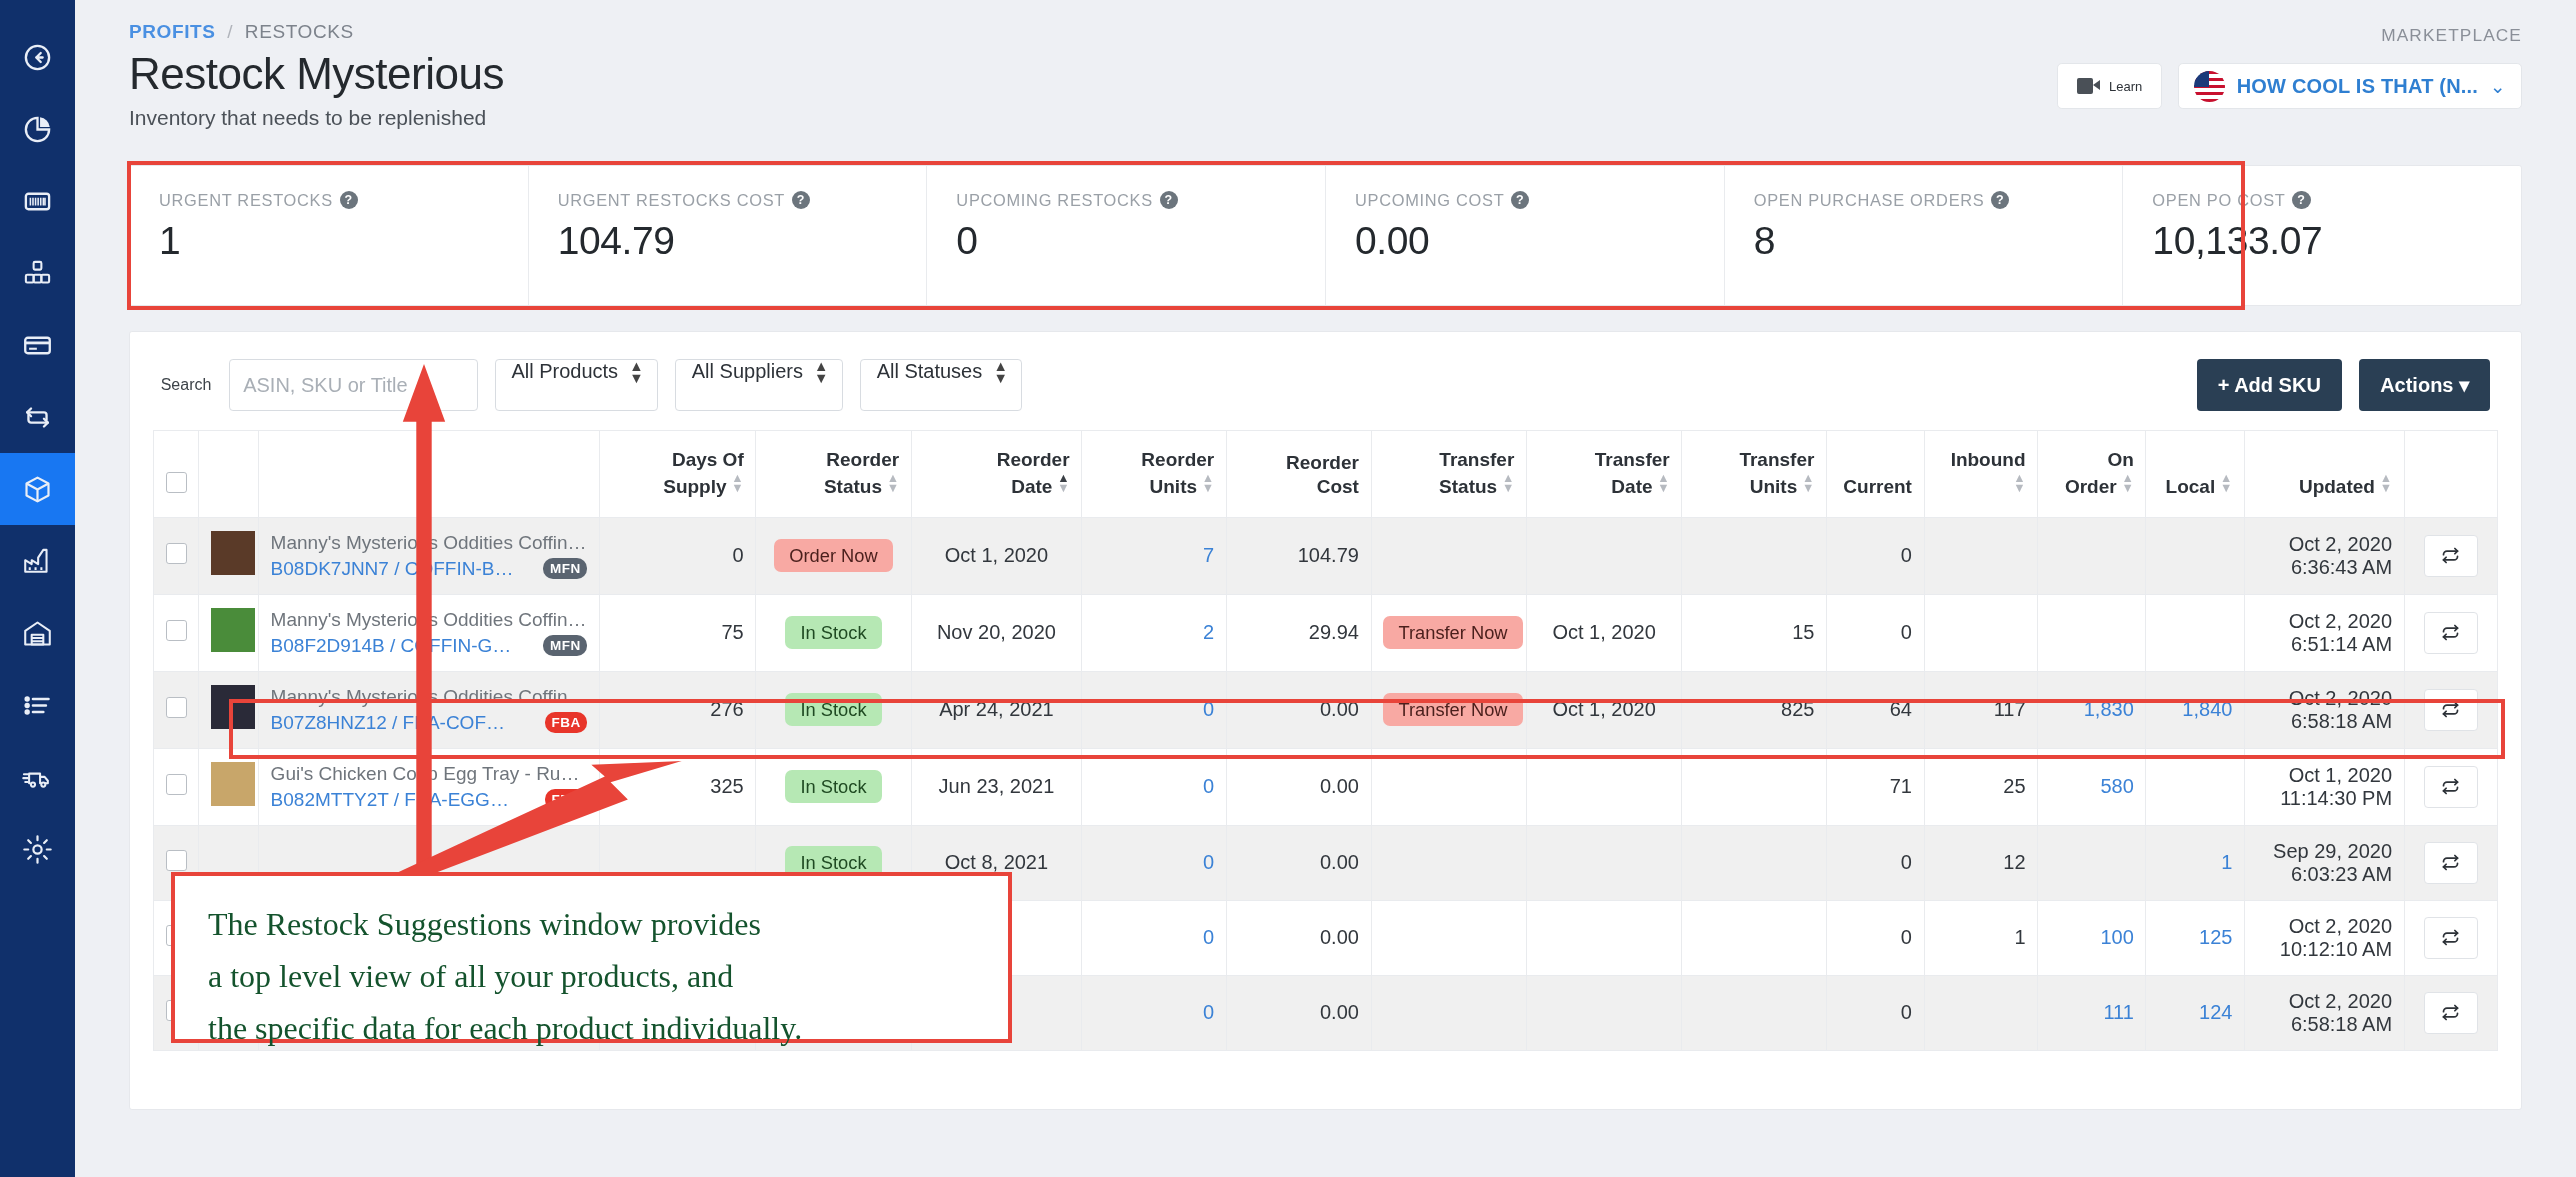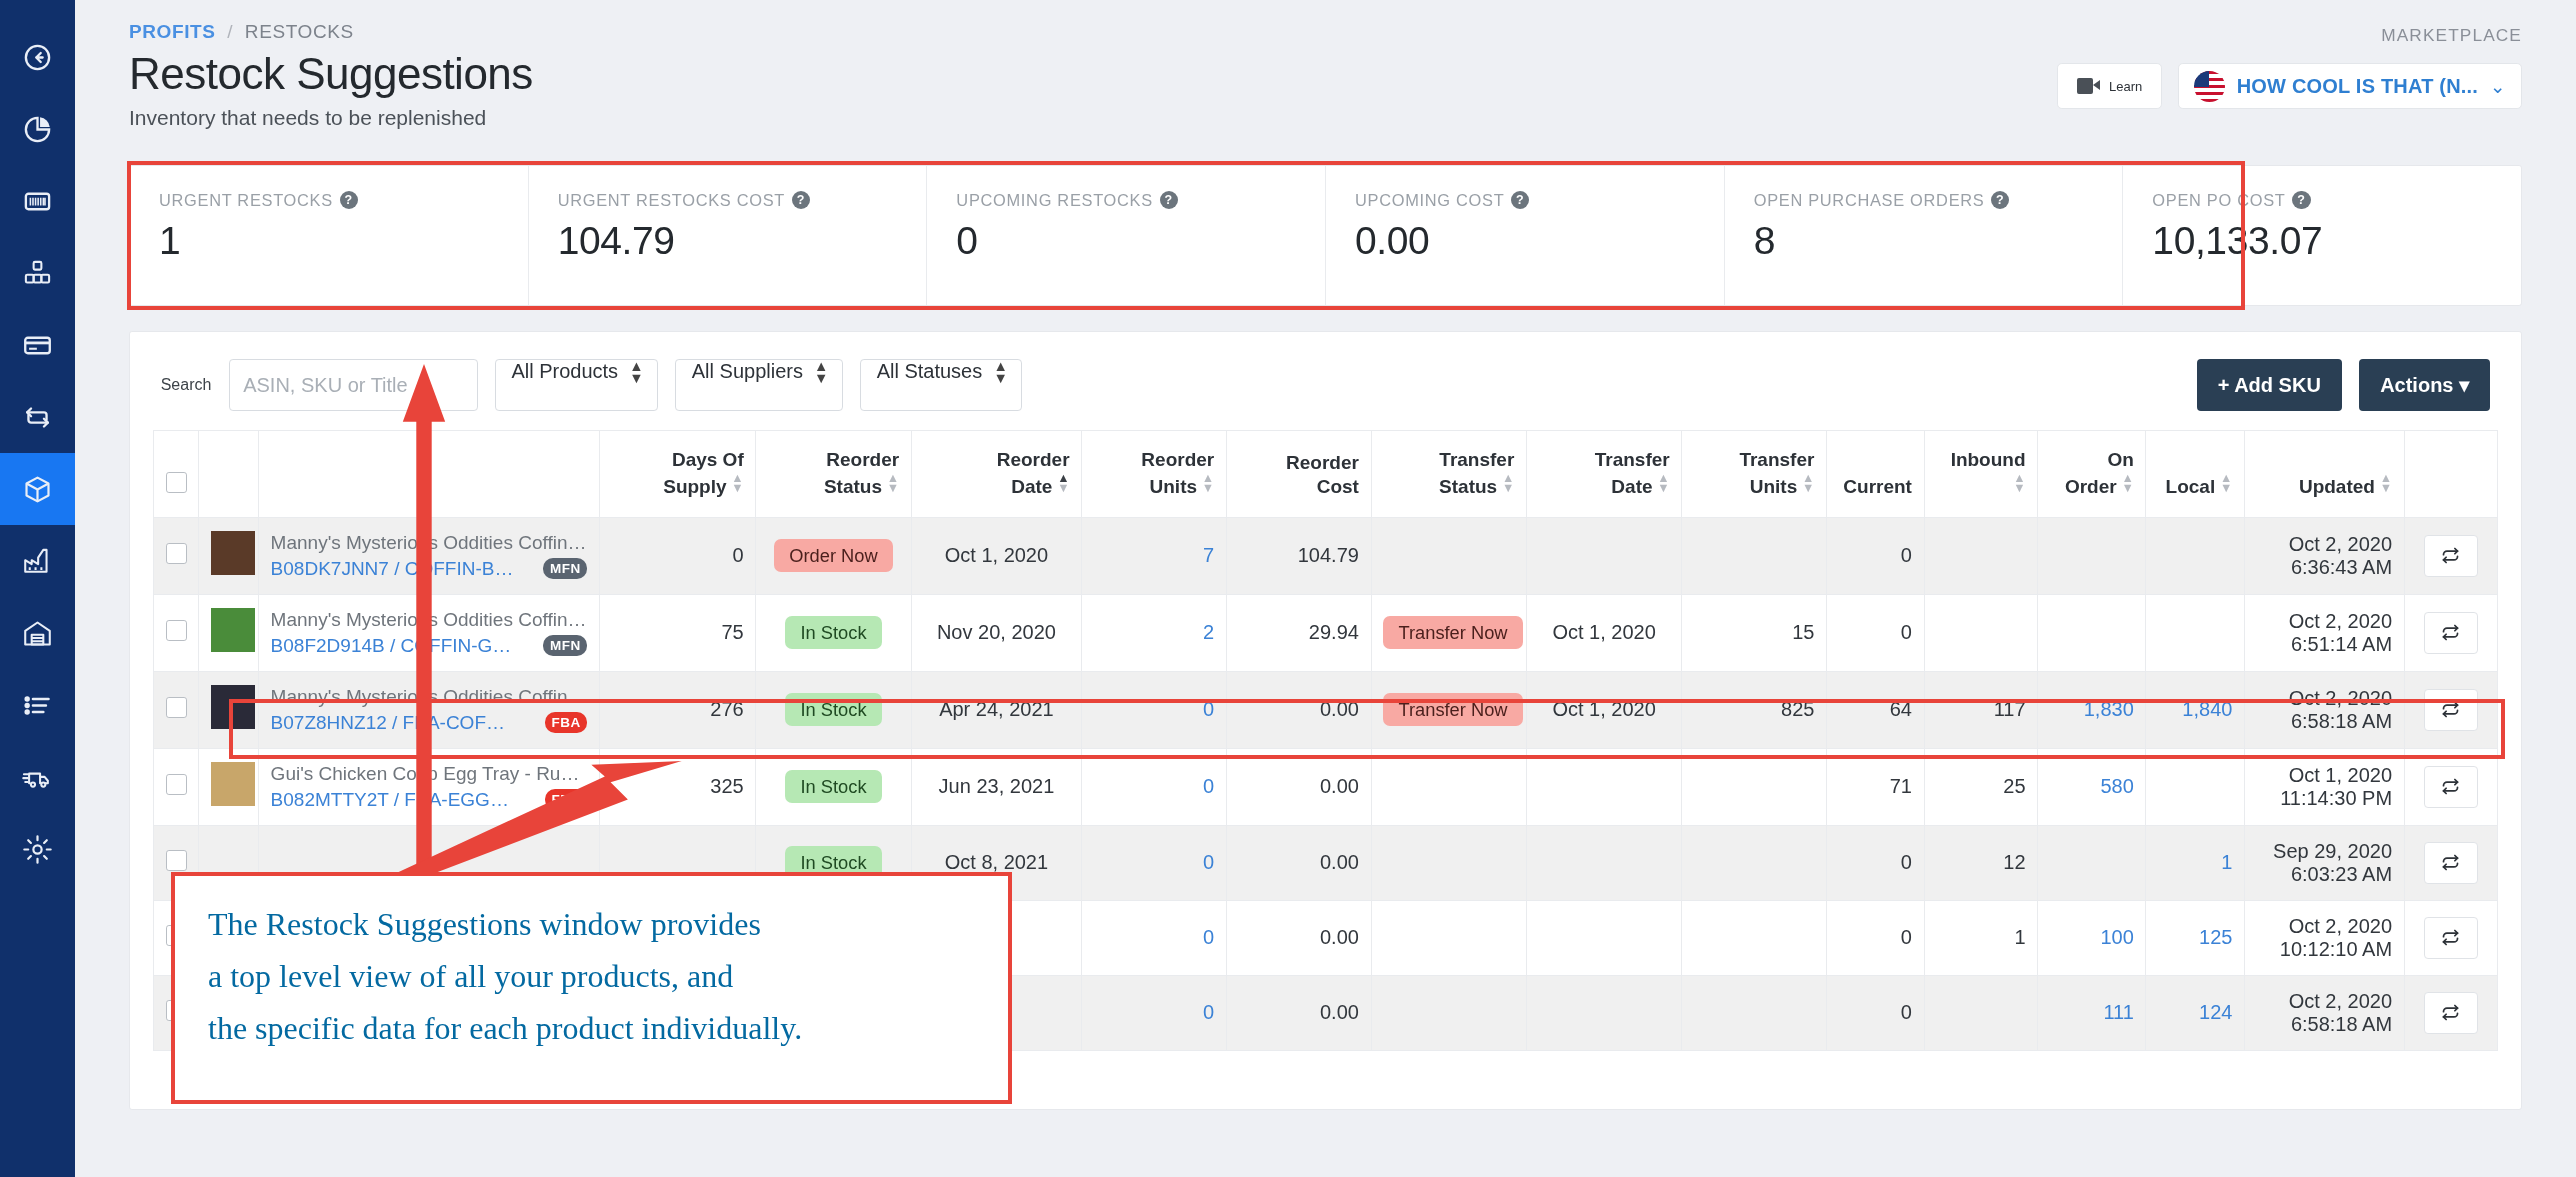--- a/index.html
+++ b/index.html
@@ -147,25 +147,25 @@
   }
   .refresh-btn svg { width: 21px; height: 21px; }
 
   .row-highlight {
     position: absolute; border: 4.8px solid #e8443a; pointer-events: none;
     left: 154px; right: 71px; top: 699px; height: 60px;
   }
 
   
   .anno-box {
-    position: absolute; left: 96px; top: 872px; width: 841px; height: 232px;
+    position: absolute; left: 96px; top: 872px; width: 841px; height: 171px;
     background: #fff; border: 4.8px solid #e8443a;
     padding: 23px 33px; z-index: 40;
     font-family: "Liberation Serif", serif;
-    color: #0369a1; font-size: 32px; line-height: 1.62;
+    color: #14532d; font-size: 32px; line-height: 1.62;
   }
   .arrow { position: absolute; z-index: 35; }
   .arrow svg { display: block; overflow: visible; }
 </style>
 </head>
 <body>
 
 <div class="app">
 
   <nav class="sidebar">
@@ -256,21 +256,21 @@
 
   <div class="main">
 
     <div class="topbar">
       <div>
         <div class="breadcrumb">
           <span class="bc-link">PROFITS</span>
           <span class="bc-sep">/</span>
           <span class="bc-cur">RESTOCKS</span>
         </div>
-        <h1 class="page-title">Restock Suggestions</h1>
+        <h1 class="page-title">Restock Mysterious</h1>
         <div class="page-sub">Inventory that needs to be replenished</div>
       </div>
 
       <div class="topright">
         <div class="mkt-label">MARKETPLACE</div>
         <div class="tr-row">
           <div class="learn-btn">
             <span class="cam-icon">
                 <span class="body"></span>
                 <span class="lens"></span>

